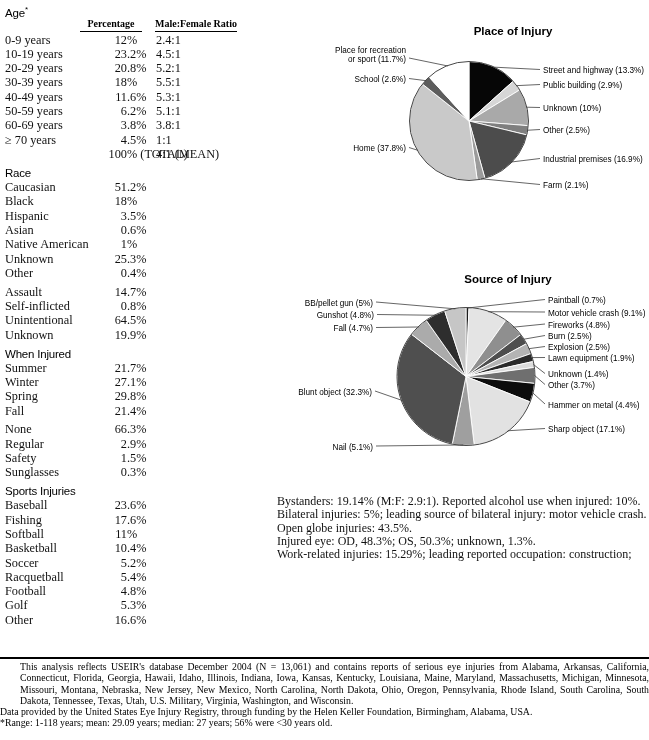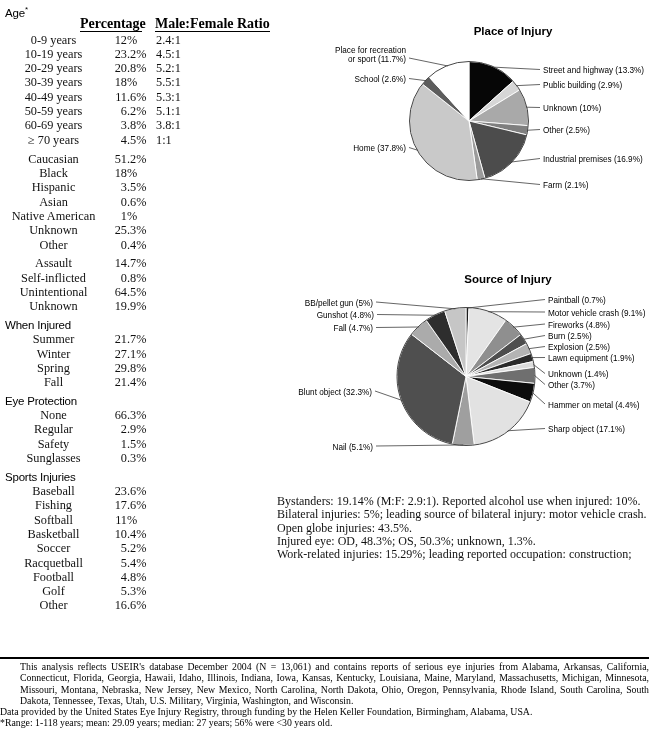--- a/index.html
+++ b/index.html
@@ -7,26 +7,26 @@
         font-family:"Liberation Serif",serif;color:#111;}
   svg{overflow:visible;}
 
   
   #stats{position:absolute;left:5px;top:4px;width:292px;}
   .sec-heading{font-family:"Liberation Sans",sans-serif;font-weight:normal;font-size:11.5px;
                letter-spacing:-0.2px;height:14px;line-height:14px;color:#000;}
   .sec-heading sup{font-size:8px;}
   #age-heading{height:13px;line-height:12px;margin-bottom:1px;}
   .colhead-row{position:relative;height:12.5px;margin-bottom:2px;}
-  .colhead{position:absolute;top:0;font-weight:bold;font-size:14px;line-height:11.5px;
+  .colhead{position:absolute;top:0;font-weight:bold;font-size:10px;line-height:11.5px;
            border-bottom:1.2px solid #000;padding-bottom:1px;color:#000;}
   #h-pct{left:75px;width:62px;text-align:center;}
   #h-ratio{left:150px;}
   .trow{position:relative;display:flex;height:14.33px;line-height:14.5px;font-size:12.3px;}
-  .tl{width:97px;white-space:nowrap;text-align:center;}
+  .tl{width:97px;white-space:nowrap;}
   .ti{width:25px;text-align:right;white-space:nowrap;}
   .tf{white-space:nowrap;}
   .tratio{position:absolute;left:151px;top:0;white-space:nowrap;}
   .section{margin-top:4.5px;}
 
   
   #notes{position:absolute;left:277px;top:495px;width:372px;font-size:12px;line-height:13.35px;}
   #notes .indent{margin-left:13px;}
 
   
@@ -90,23 +90,30 @@
           <span class="ti">3</span>
           <span class="tf">.8%</span>
           <span class="tratio">3.8:1</span>
         </div>
         <div class="trow">
           <span class="tl">≥ 70 years</span>
           <span class="ti">4</span>
           <span class="tf">.5%</span>
           <span class="tratio">1:1</span>
         </div>
+        <div class="trow">
+          <span class="tl"></span>
+          <span class="ti">100</span>
+          <span class="tf">% (TOTAL)</span>
+          <span class="tratio">4:1 (MEAN)</span>
+        </div>
       </div>
     <div id="sections">
         <div class="section">
+          <div class="sec-heading">Race</div>
           <div class="trow">
             <span class="tl">Caucasian</span>
             <span class="ti">51</span>
             <span class="tf">.2%</span>
           </div>
           <div class="trow">
             <span class="tl">Black</span>
             <span class="ti">18</span>
             <span class="tf">%</span>
           </div>
@@ -175,21 +182,20 @@
             <span class="ti">29</span>
             <span class="tf">.8%</span>
           </div>
           <div class="trow">
             <span class="tl">Fall</span>
             <span class="ti">21</span>
             <span class="tf">.4%</span>
           </div>
         </div>
         <div class="section">
-          <div class="sec-heading">Eye Protection</div>
           <div class="trow">
             <span class="tl">None</span>
             <span class="ti">66</span>
             <span class="tf">.3%</span>
           </div>
           <div class="trow">
             <span class="tl">Regular</span>
             <span class="ti">2</span>
             <span class="tf">.9%</span>
           </div>

